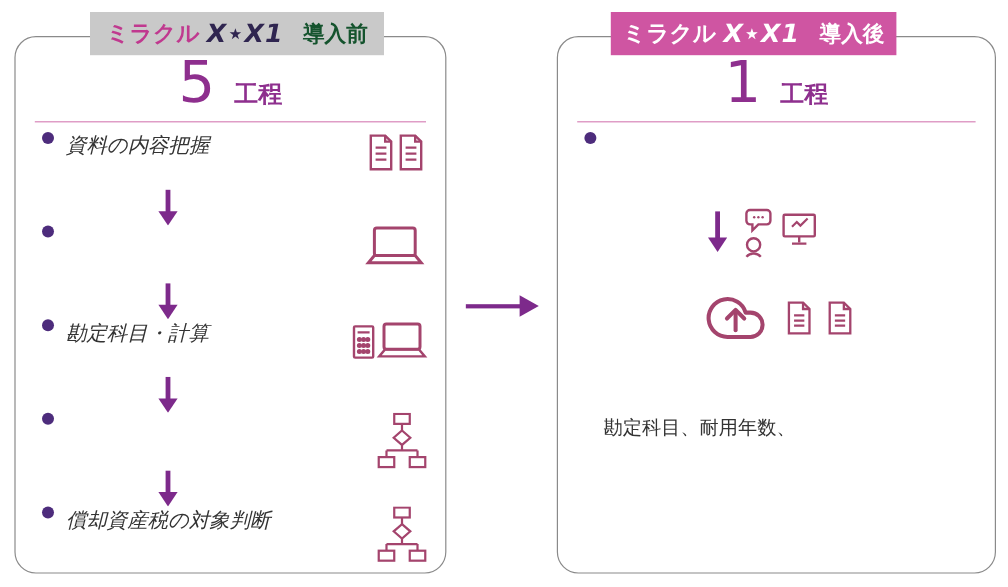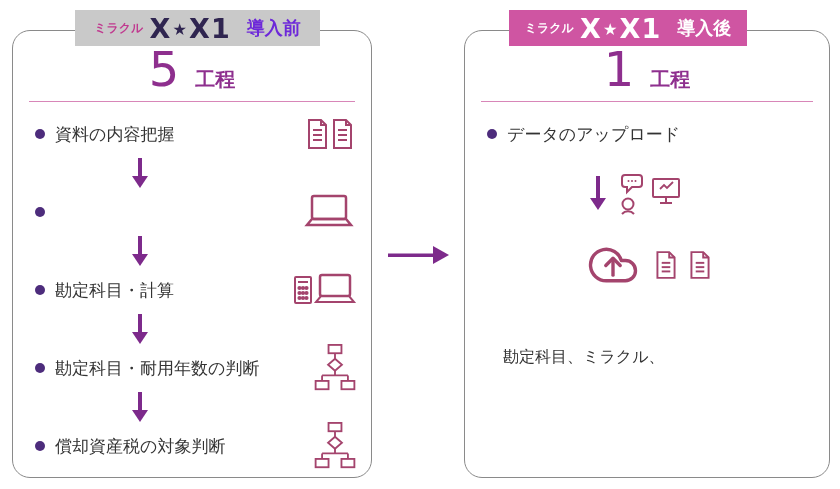--- a/index.html
+++ b/index.html
@@ -30,26 +30,26 @@
     top: 10px;
     height: 36px;
     display: flex;
     align-items: center;
     justify-content: center;
     gap: 6px;
     z-index: 2;
   }
   .badge.gray { left: 75px;  width: 245px; background: #c9c9c9; }
   .badge.pink { left: 509px; width: 238px; background: #cf55a2; }
-  .brand-prefix { font-size: 12px; font-weight: bold; }
-  .brand-name   { font-size: 27px; font-weight: bold; letter-spacing: 1px; }
+  .brand-prefix { font-size: 19px; font-weight: bold; }
+  .brand-name   { font-size: 21px; font-weight: bold; letter-spacing: 1px; font-style: italic; }
   .badge-label  { font-size: 18px; font-weight: bold; margin-left: 10px; }
   .badge.gray .brand-prefix { color: #c0398f; }
   .badge.gray .brand-name   { color: #2f2550; }
-  .badge.gray .badge-label  { color: #6d28d9; }
+  .badge.gray .badge-label  { color: #14532d; }
   .badge.pink .brand-prefix,
   .badge.pink .brand-name,
   .badge.pink .badge-label  { color: #ffffff; }
 
   .count-block {
     padding-top: 14px;
     height: 66px;
     display: flex;
     align-items: baseline;
     justify-content: center;
@@ -58,22 +58,23 @@
   .count-unit { font-size: 20px; font-weight: bold; color: #8e2f8e; margin-left: 16px; }
   .rule {
     border: none;
     border-top: 1px solid #d886b8;
     margin: 4px 16px 8px 16px;
   }
 
   .steps { padding: 0 14px 0 22px; }
   .step-row {
     display: flex;
-    align-items: center;
+    align-items: flex-start;
     height: 48px;
+    font-style: italic;
   }
   .bullet {
     width: 10px; height: 10px;
     border-radius: 50%;
     background: #4d2c7c;
     flex: 0 0 auto;
     margin-right: 10px;
   }
   .step-label { font-size: 17px; color: #333333; white-space: nowrap; }
   .step-icon  { margin-left: auto; display: flex; align-items: center; }
@@ -206,21 +207,20 @@
         <span>
           <svg width="18" height="30" viewBox="0 0 18 30">
             <rect x="7" y="0" width="4" height="20" fill="#7d2a8b"></rect>
             <path d="M1 18 L9 30 L17 18 Z" fill="#7d2a8b"></path>
           </svg>
         </span>
       </div>
 
       <div class="step-row">
         <span class="bullet"></span>
-        <span class="step-label">勘定科目・耐用年数の判断</span>
         <span class="step-icon">
           <svg width="44" height="48" viewBox="0 0 46 52" fill="none" stroke="#a4446d" stroke-width="2">
             <rect x="16" y="1" width="14" height="9"></rect>
             <line x1="23" y1="10" x2="23" y2="16"></line>
             <path d="M23 16 l7.5 6.5 L23 29 l-7.5 -6.5 Z"></path>
             <path d="M23 29 v5 M9 34 h28 M9 34 v6 M37 34 v6"></path>
             <rect x="2" y="40" width="14" height="9"></rect>
             <rect x="30" y="40" width="14" height="9"></rect>
           </svg>
         </span>
@@ -269,21 +269,20 @@
   <div class="panel right">
     <div class="count-block">
       <span class="count-num">1</span>
       <span class="count-unit">工程</span>
     </div>
     <hr class="rule">
 
     <div class="steps">
       <div class="step-row">
         <span class="bullet"></span>
-        <span class="step-label">データのアップロード</span>
       </div>
     </div>
 
     <div class="r-arrow-row">
       <span>
         <svg width="18" height="34" viewBox="0 0 18 34">
           <rect x="7" y="0" width="4" height="24" fill="#7d2a8b"></rect>
           <path d="M1 22 L9 34 L17 22 Z" fill="#7d2a8b"></path>
         </svg>
       </span>
@@ -325,17 +324,17 @@
           <path d="M3 2 h11 l5 5 v19 H3 Z"></path>
             <path d="M14 2 v5 h5"></path>
           <line x1="7" y1="12" x2="15" y2="12"></line>
             <line x1="7" y1="16" x2="15" y2="16"></line>
             <line x1="7" y1="20" x2="15" y2="20"></line>
         </svg>
       </span>
     </div>
 
     <div class="result-text">
-      <div>勘定科目、ミラクル、</div>
+      <div>勘定科目、耐用年数、</div>
     </div>
   </div>
 
 </div>
 
 </body></html>

